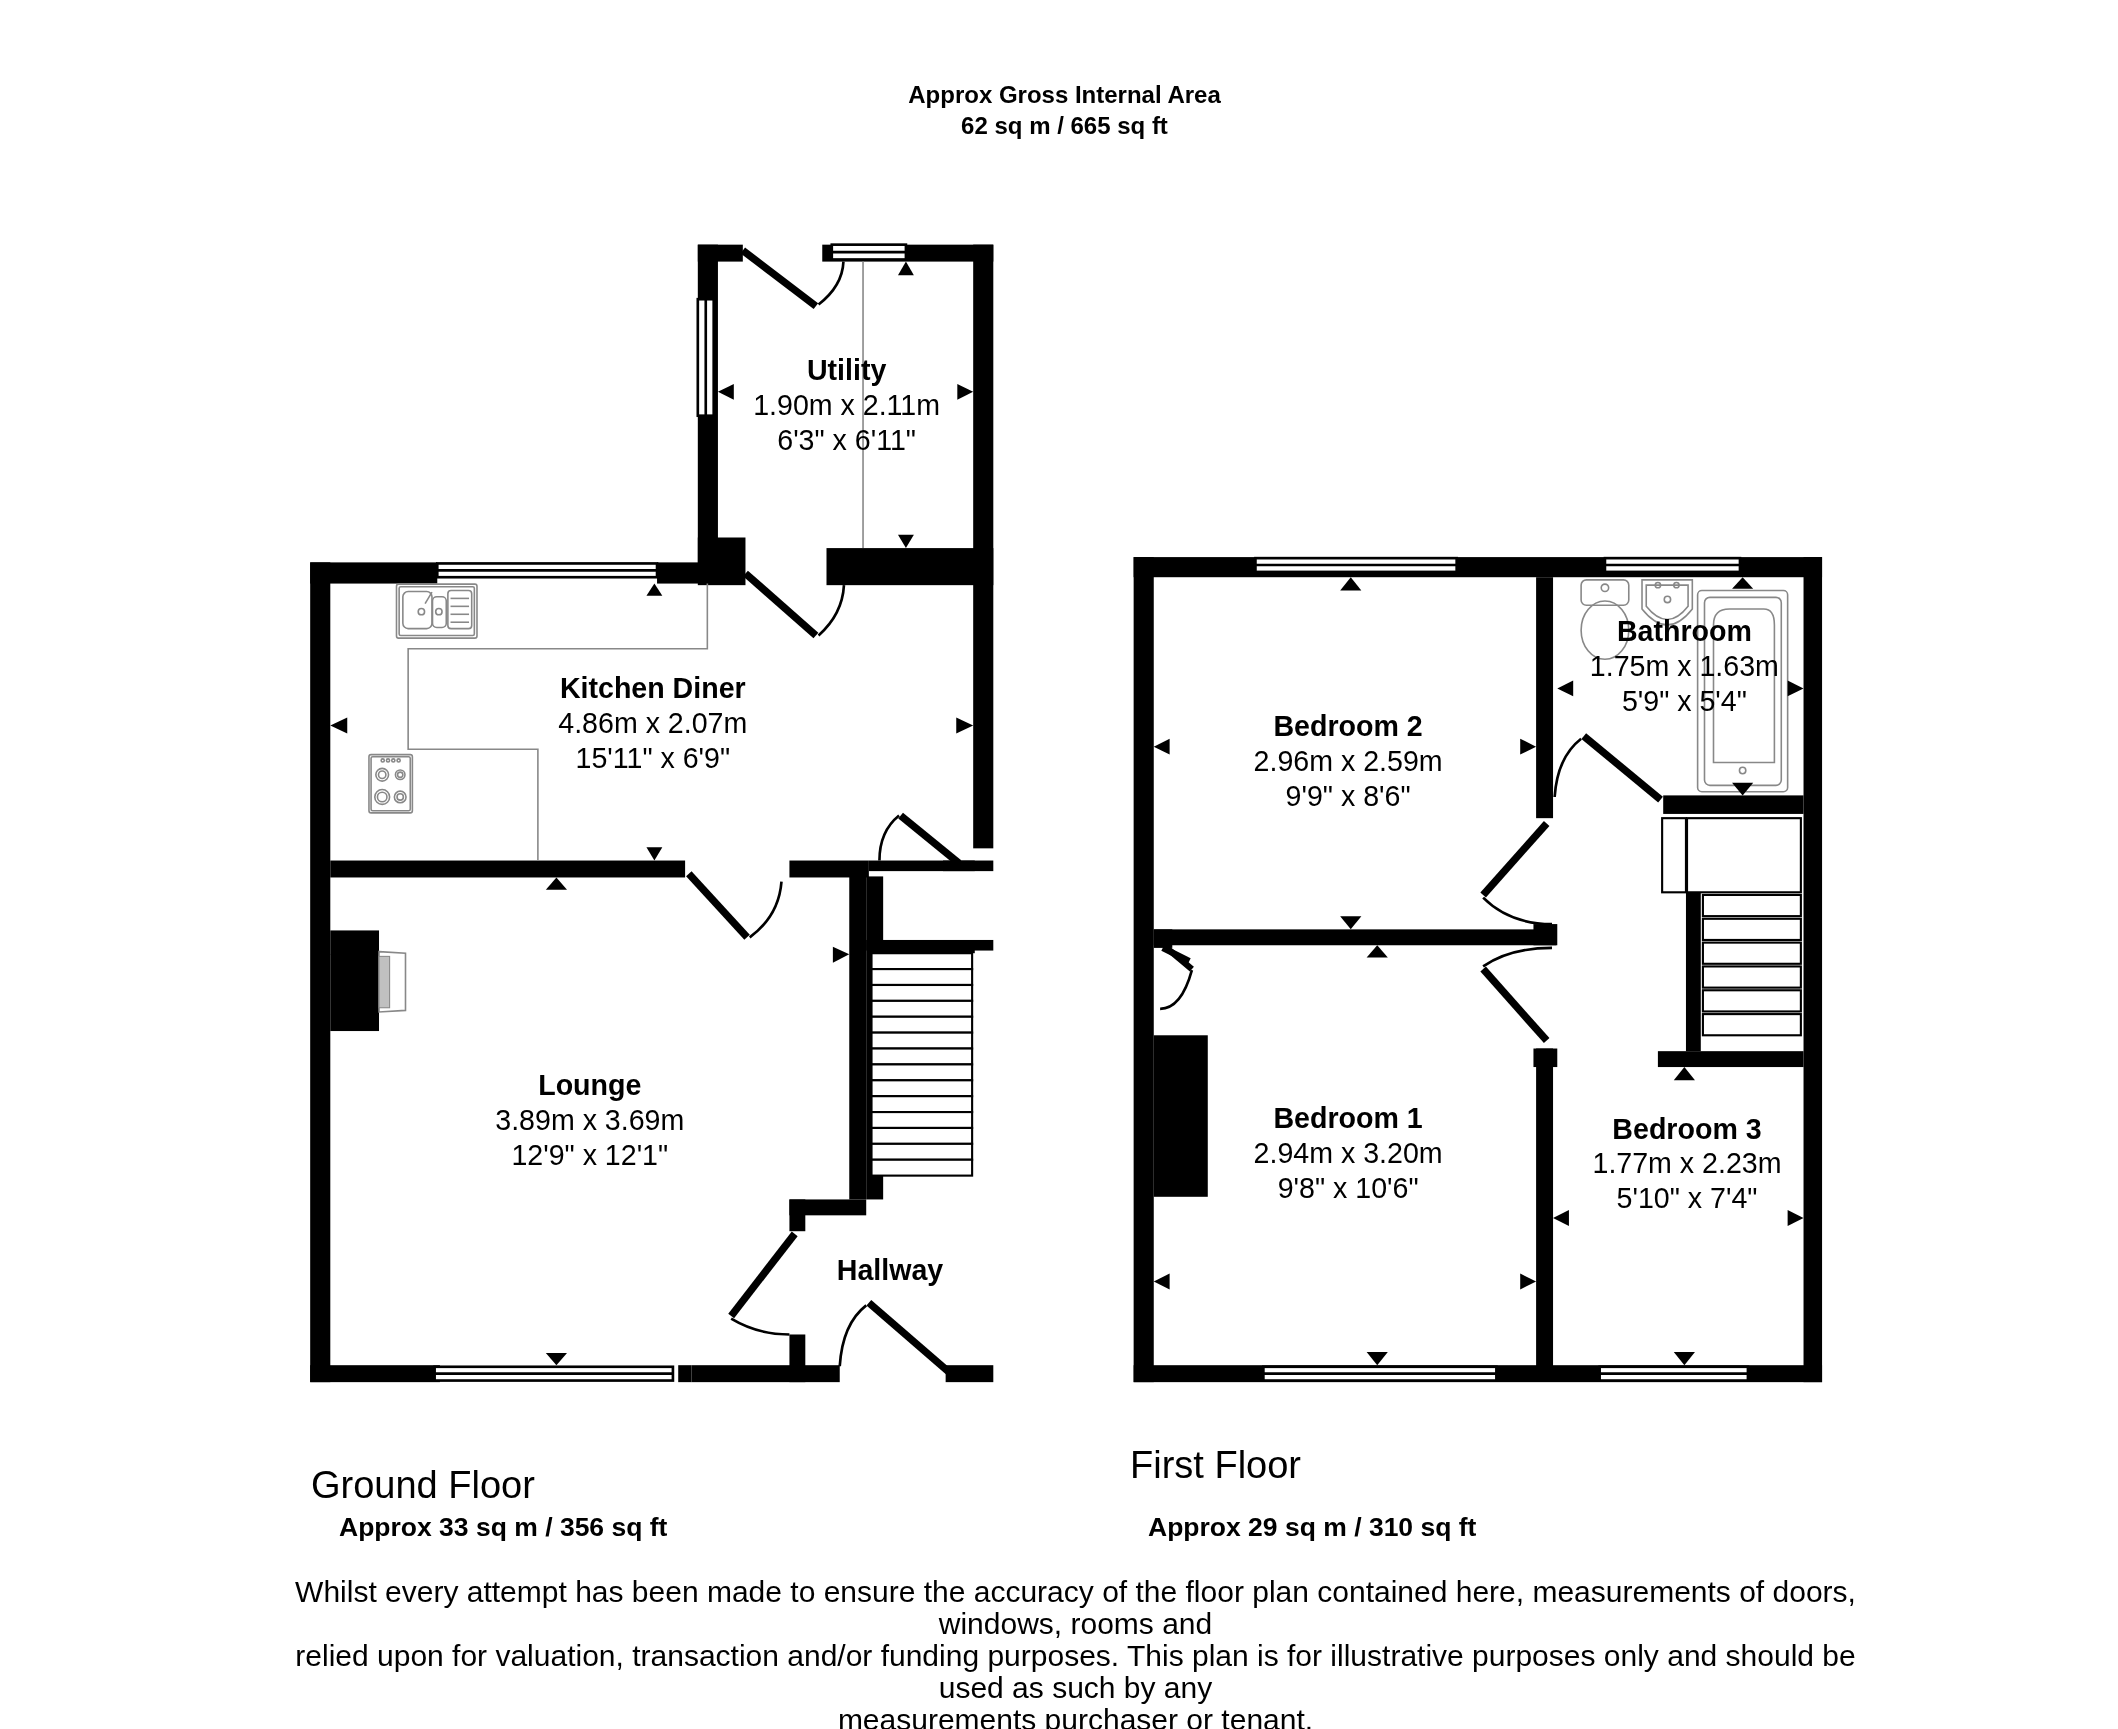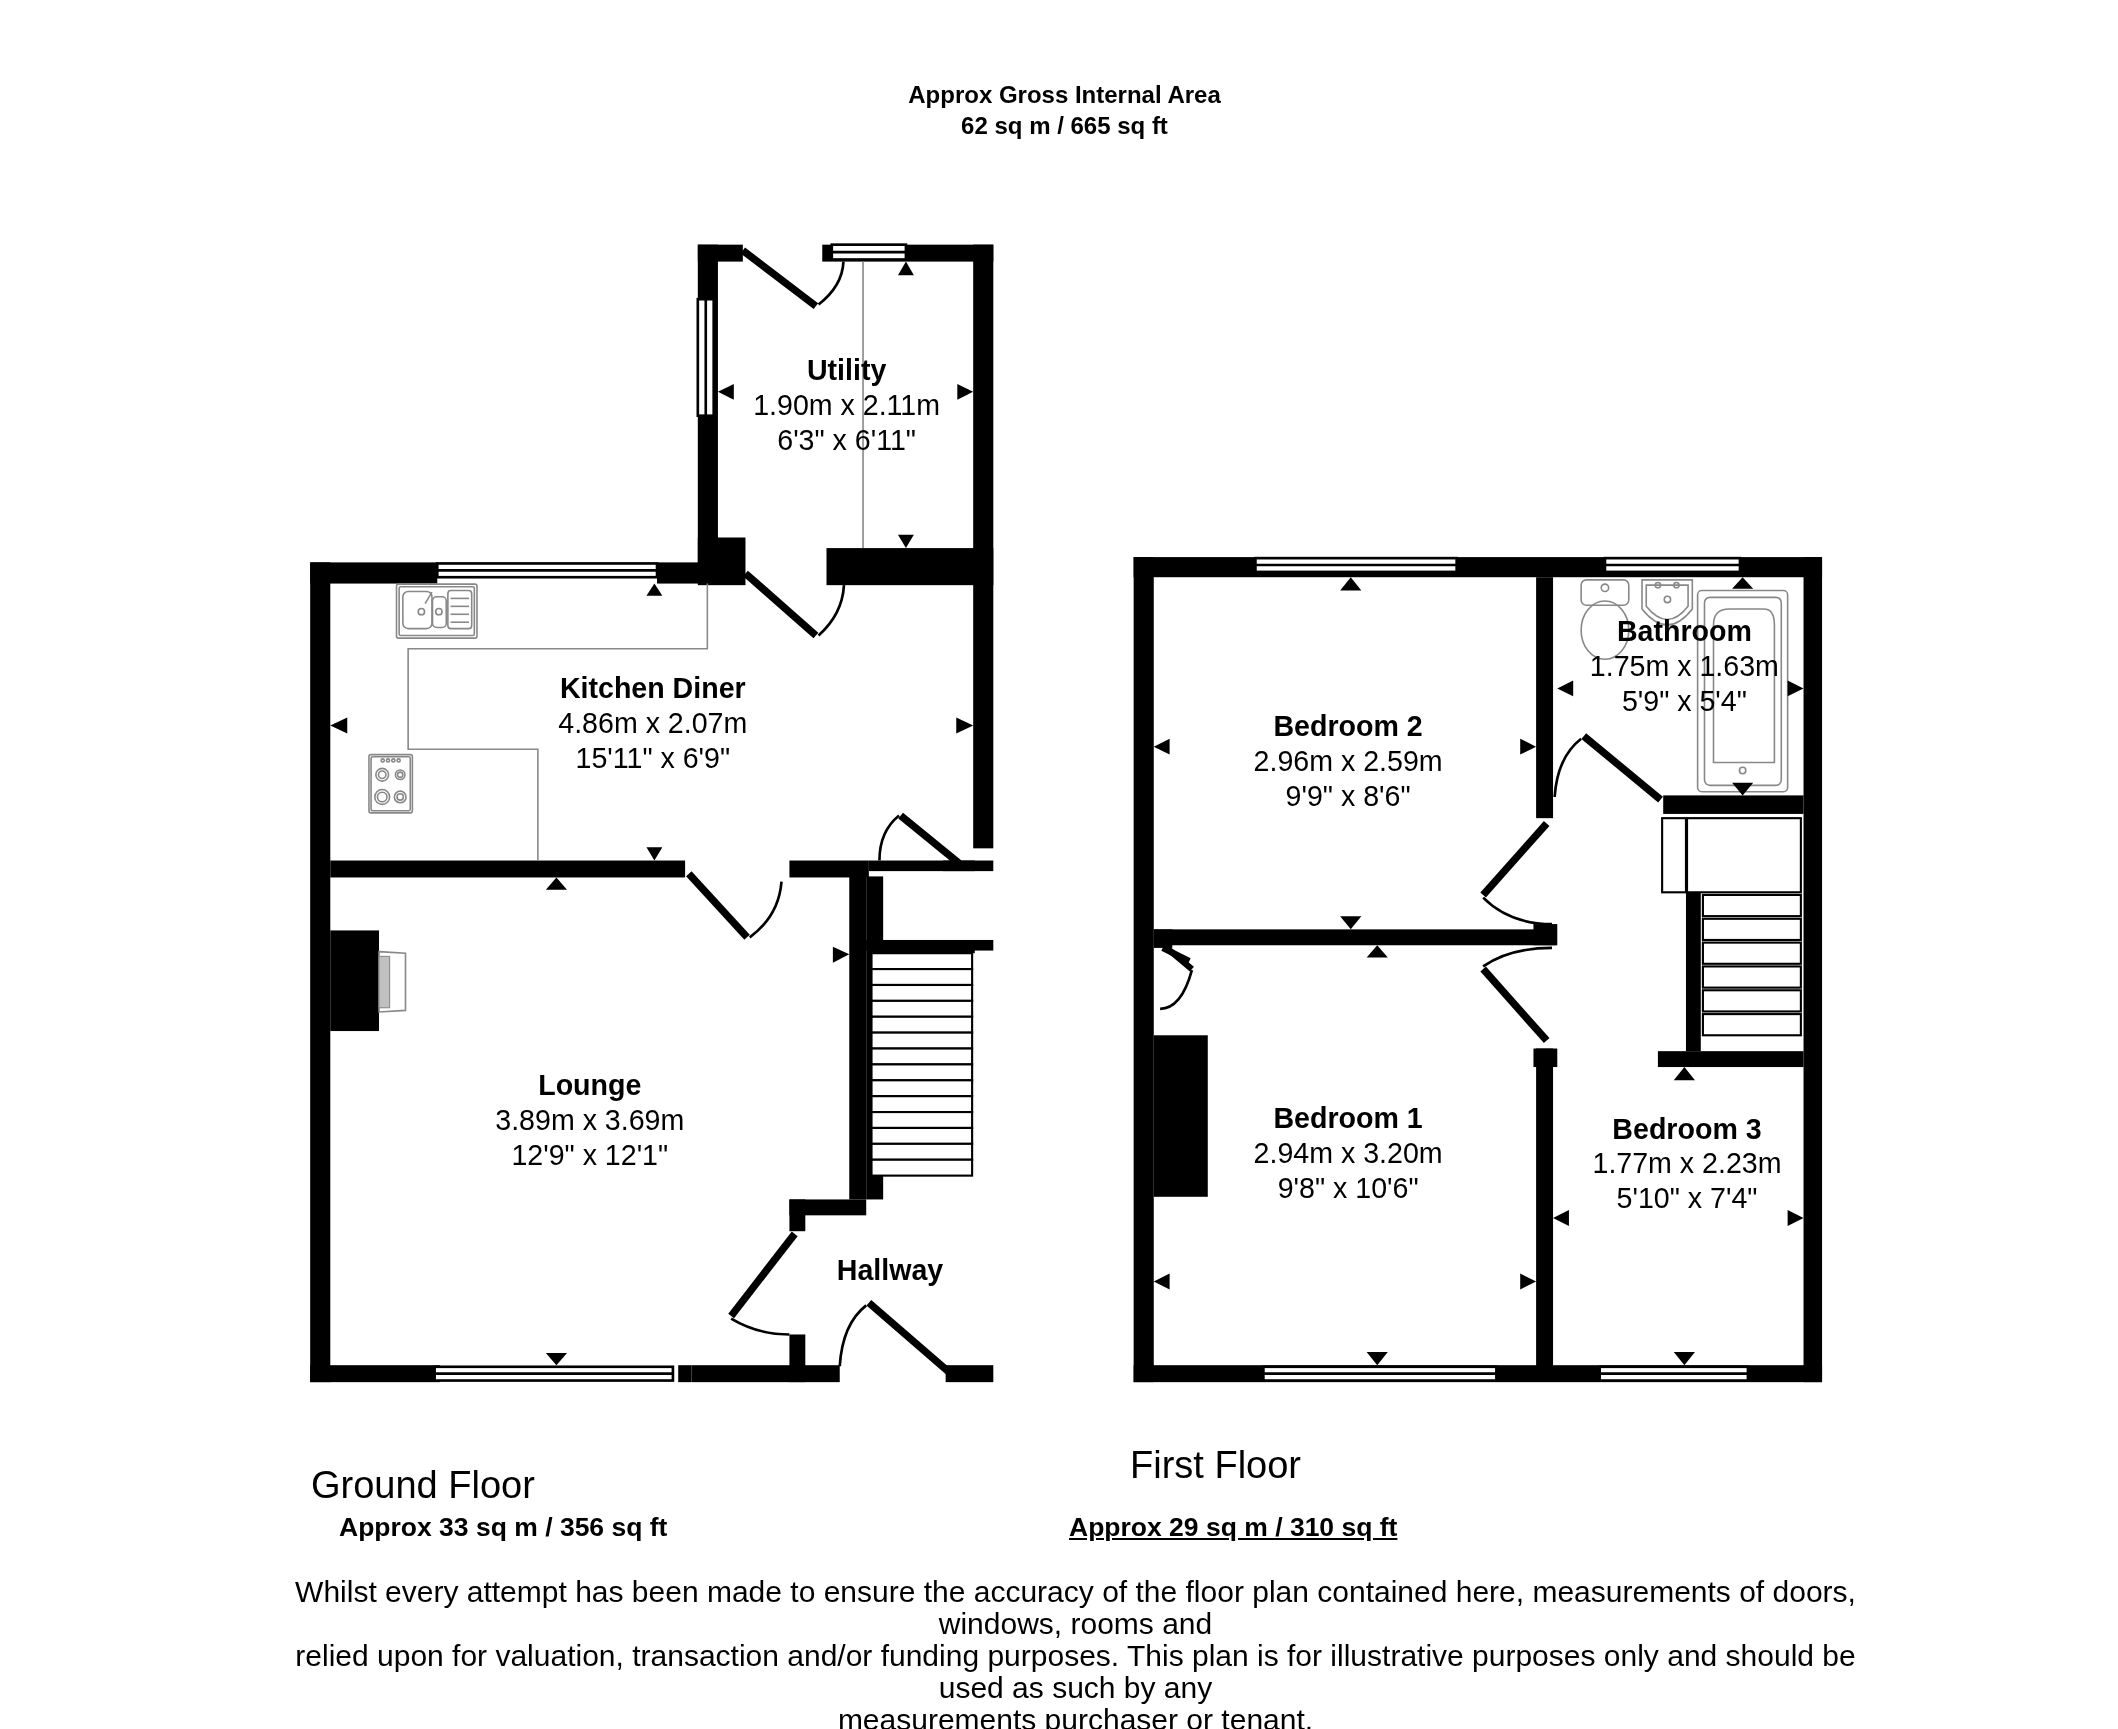--- a/index.html
+++ b/index.html
@@ -307,20 +307,20 @@
 
     <text x="3185" y="2150" text-anchor="middle" class="room-name">Bedroom 3</text>
     <text x="3185" y="2216" text-anchor="middle" class="room-dim">1.77m x 2.23m</text>
     <text x="3185" y="2282" text-anchor="middle" class="room-dim">5'10" x 7'4"</text>
   </g>
 </svg>
 
 <div class="floor-label" style="left:311px; top:1464px;text-align:right;">Ground Floor</div>
 <div class="floor-area" style="left:311px; top:1512px;margin-left:28px;">Approx 33 sq m / 356 sq ft</div>
 <div class="floor-label" style="left:1130px; top:1444px;">First Floor</div>
-<div class="floor-area" style="left:1069px; top:1512px;text-decoration:underline;">Approx 29 sq m / 310 sq ft</div>
+<div class="floor-area" style="left:1148px; top:1512px;">Approx 29 sq m / 310 sq ft</div>
 
 <div class="disclaimer">
   <div>Whilst every attempt has been made to ensure the accuracy of the floor plan contained here, measurements of doors, windows, rooms and</div>
   <div>relied upon for valuation, transaction and/or funding purposes. This plan is for illustrative purposes only and should be used as such by any</div>
   <div>measurements purchaser or tenant.</div>
 </div>
 
 
 </body></html>

